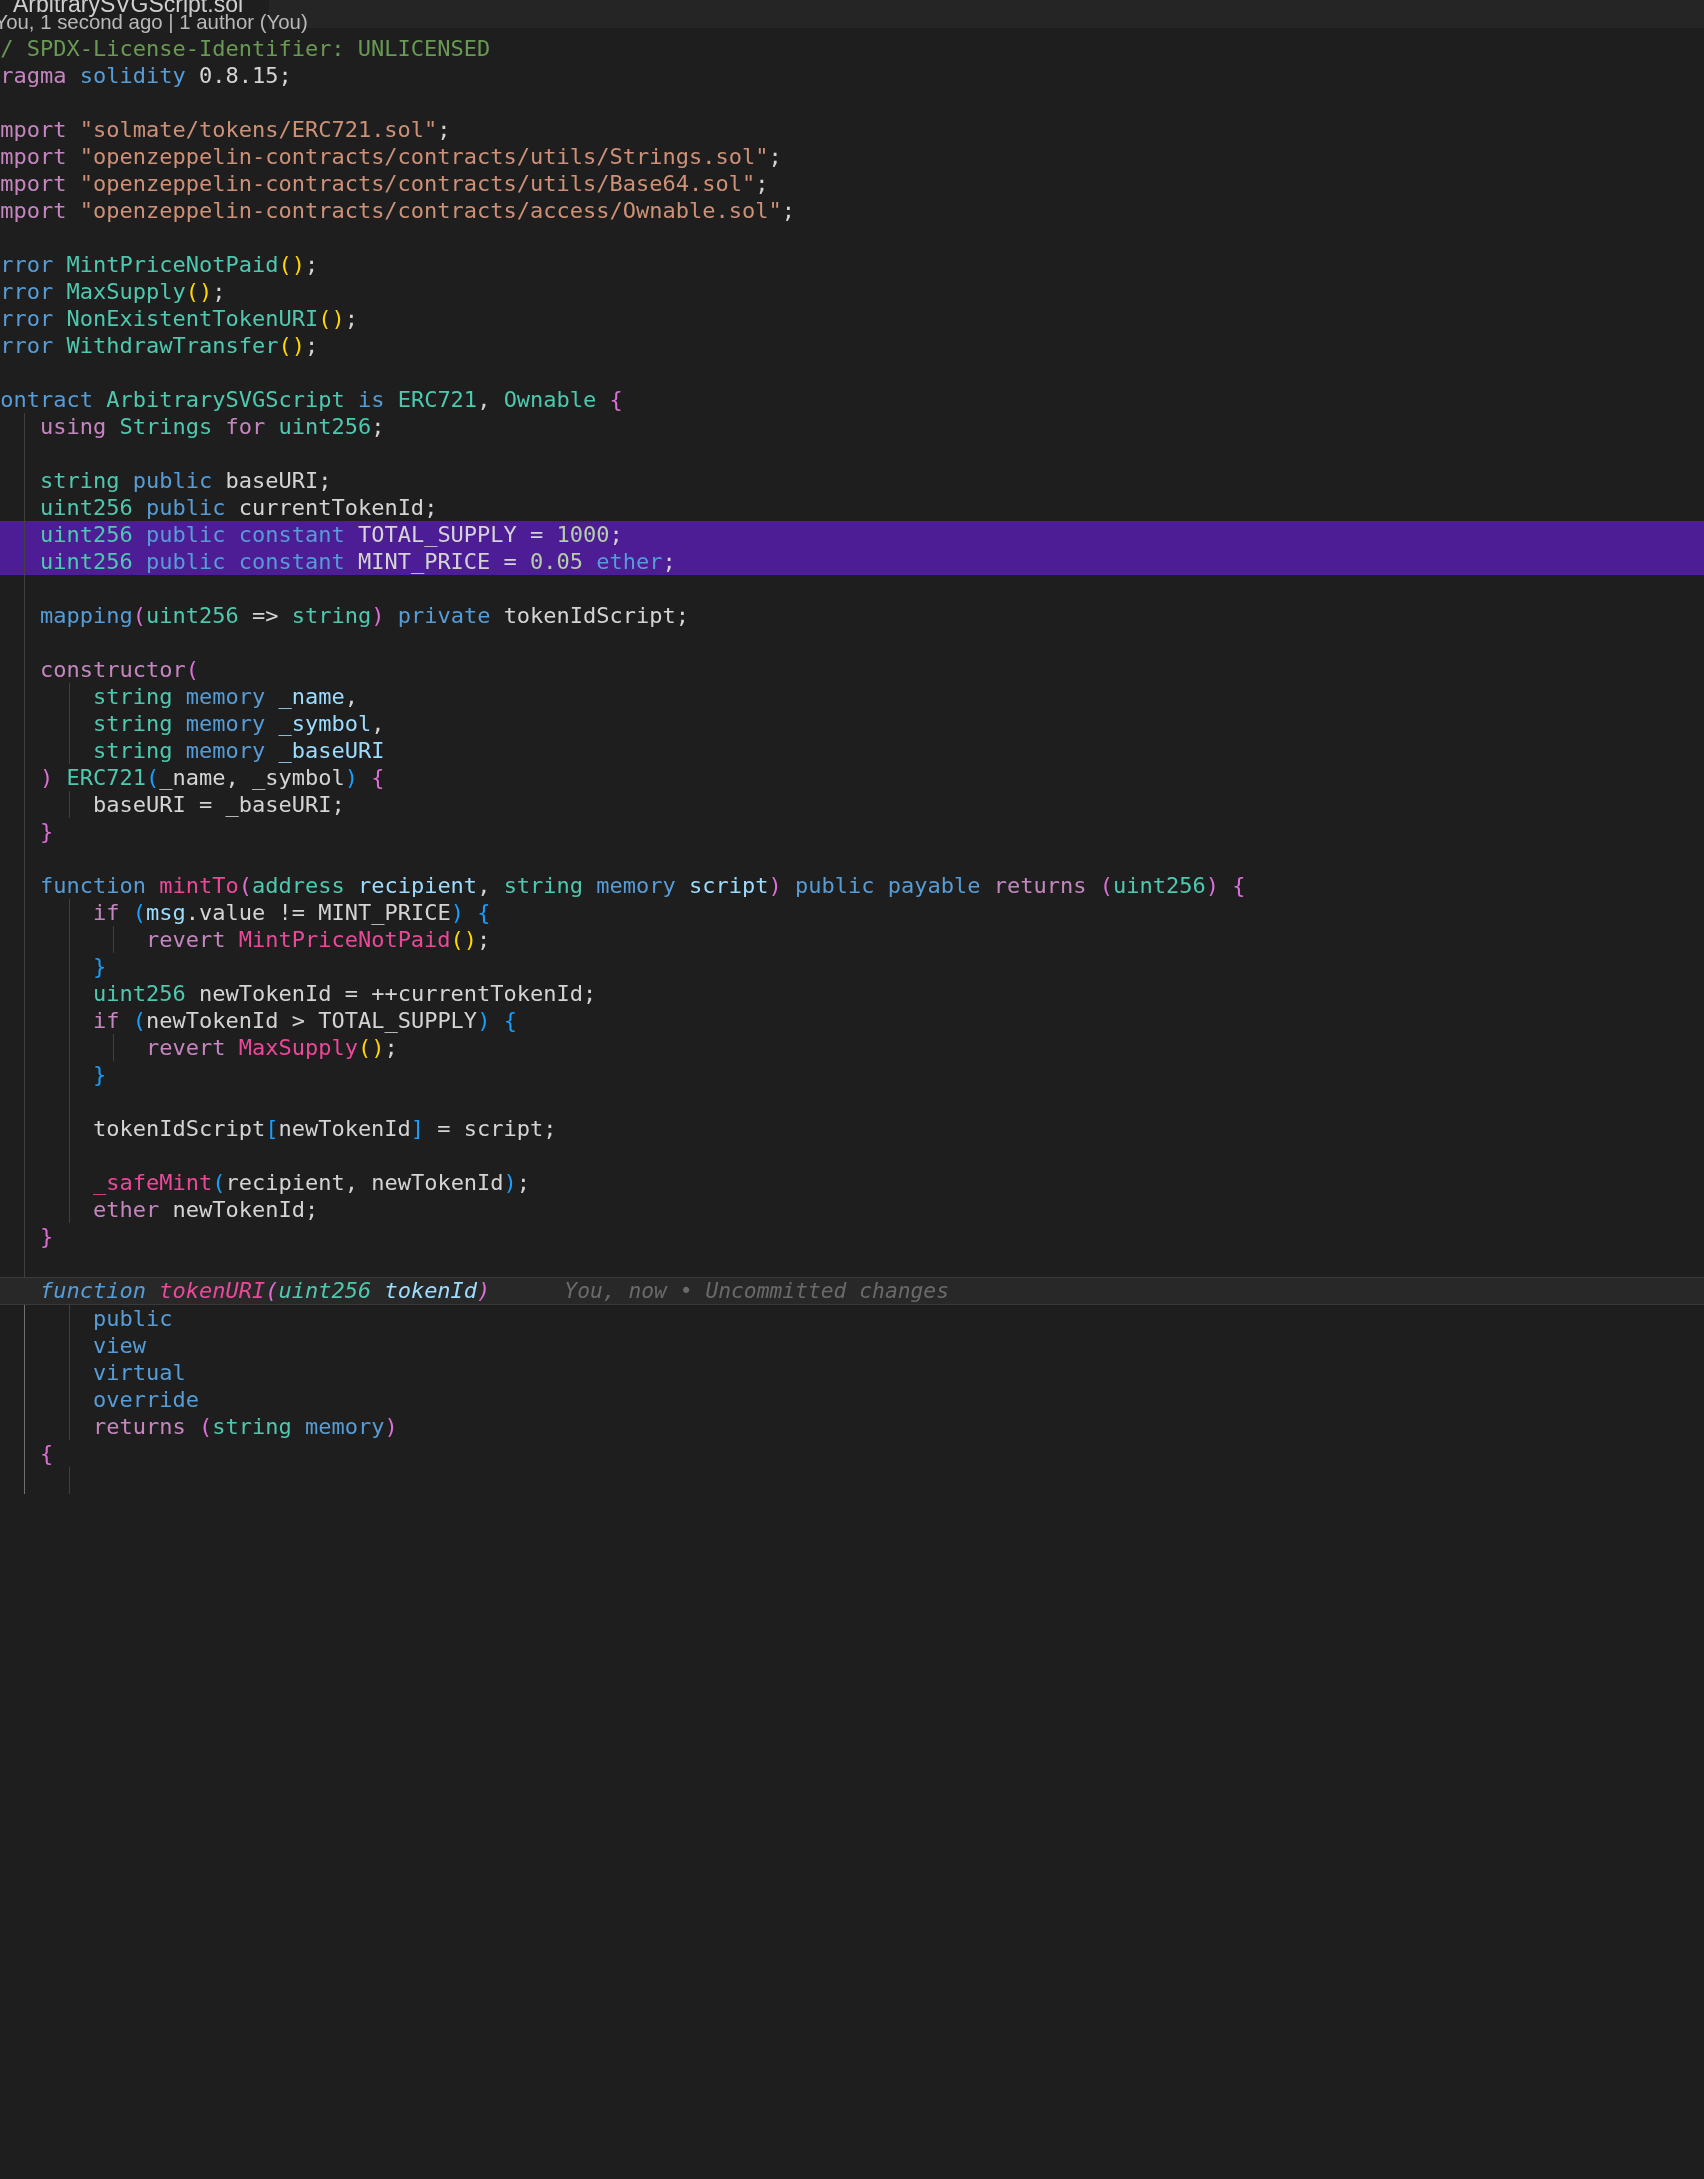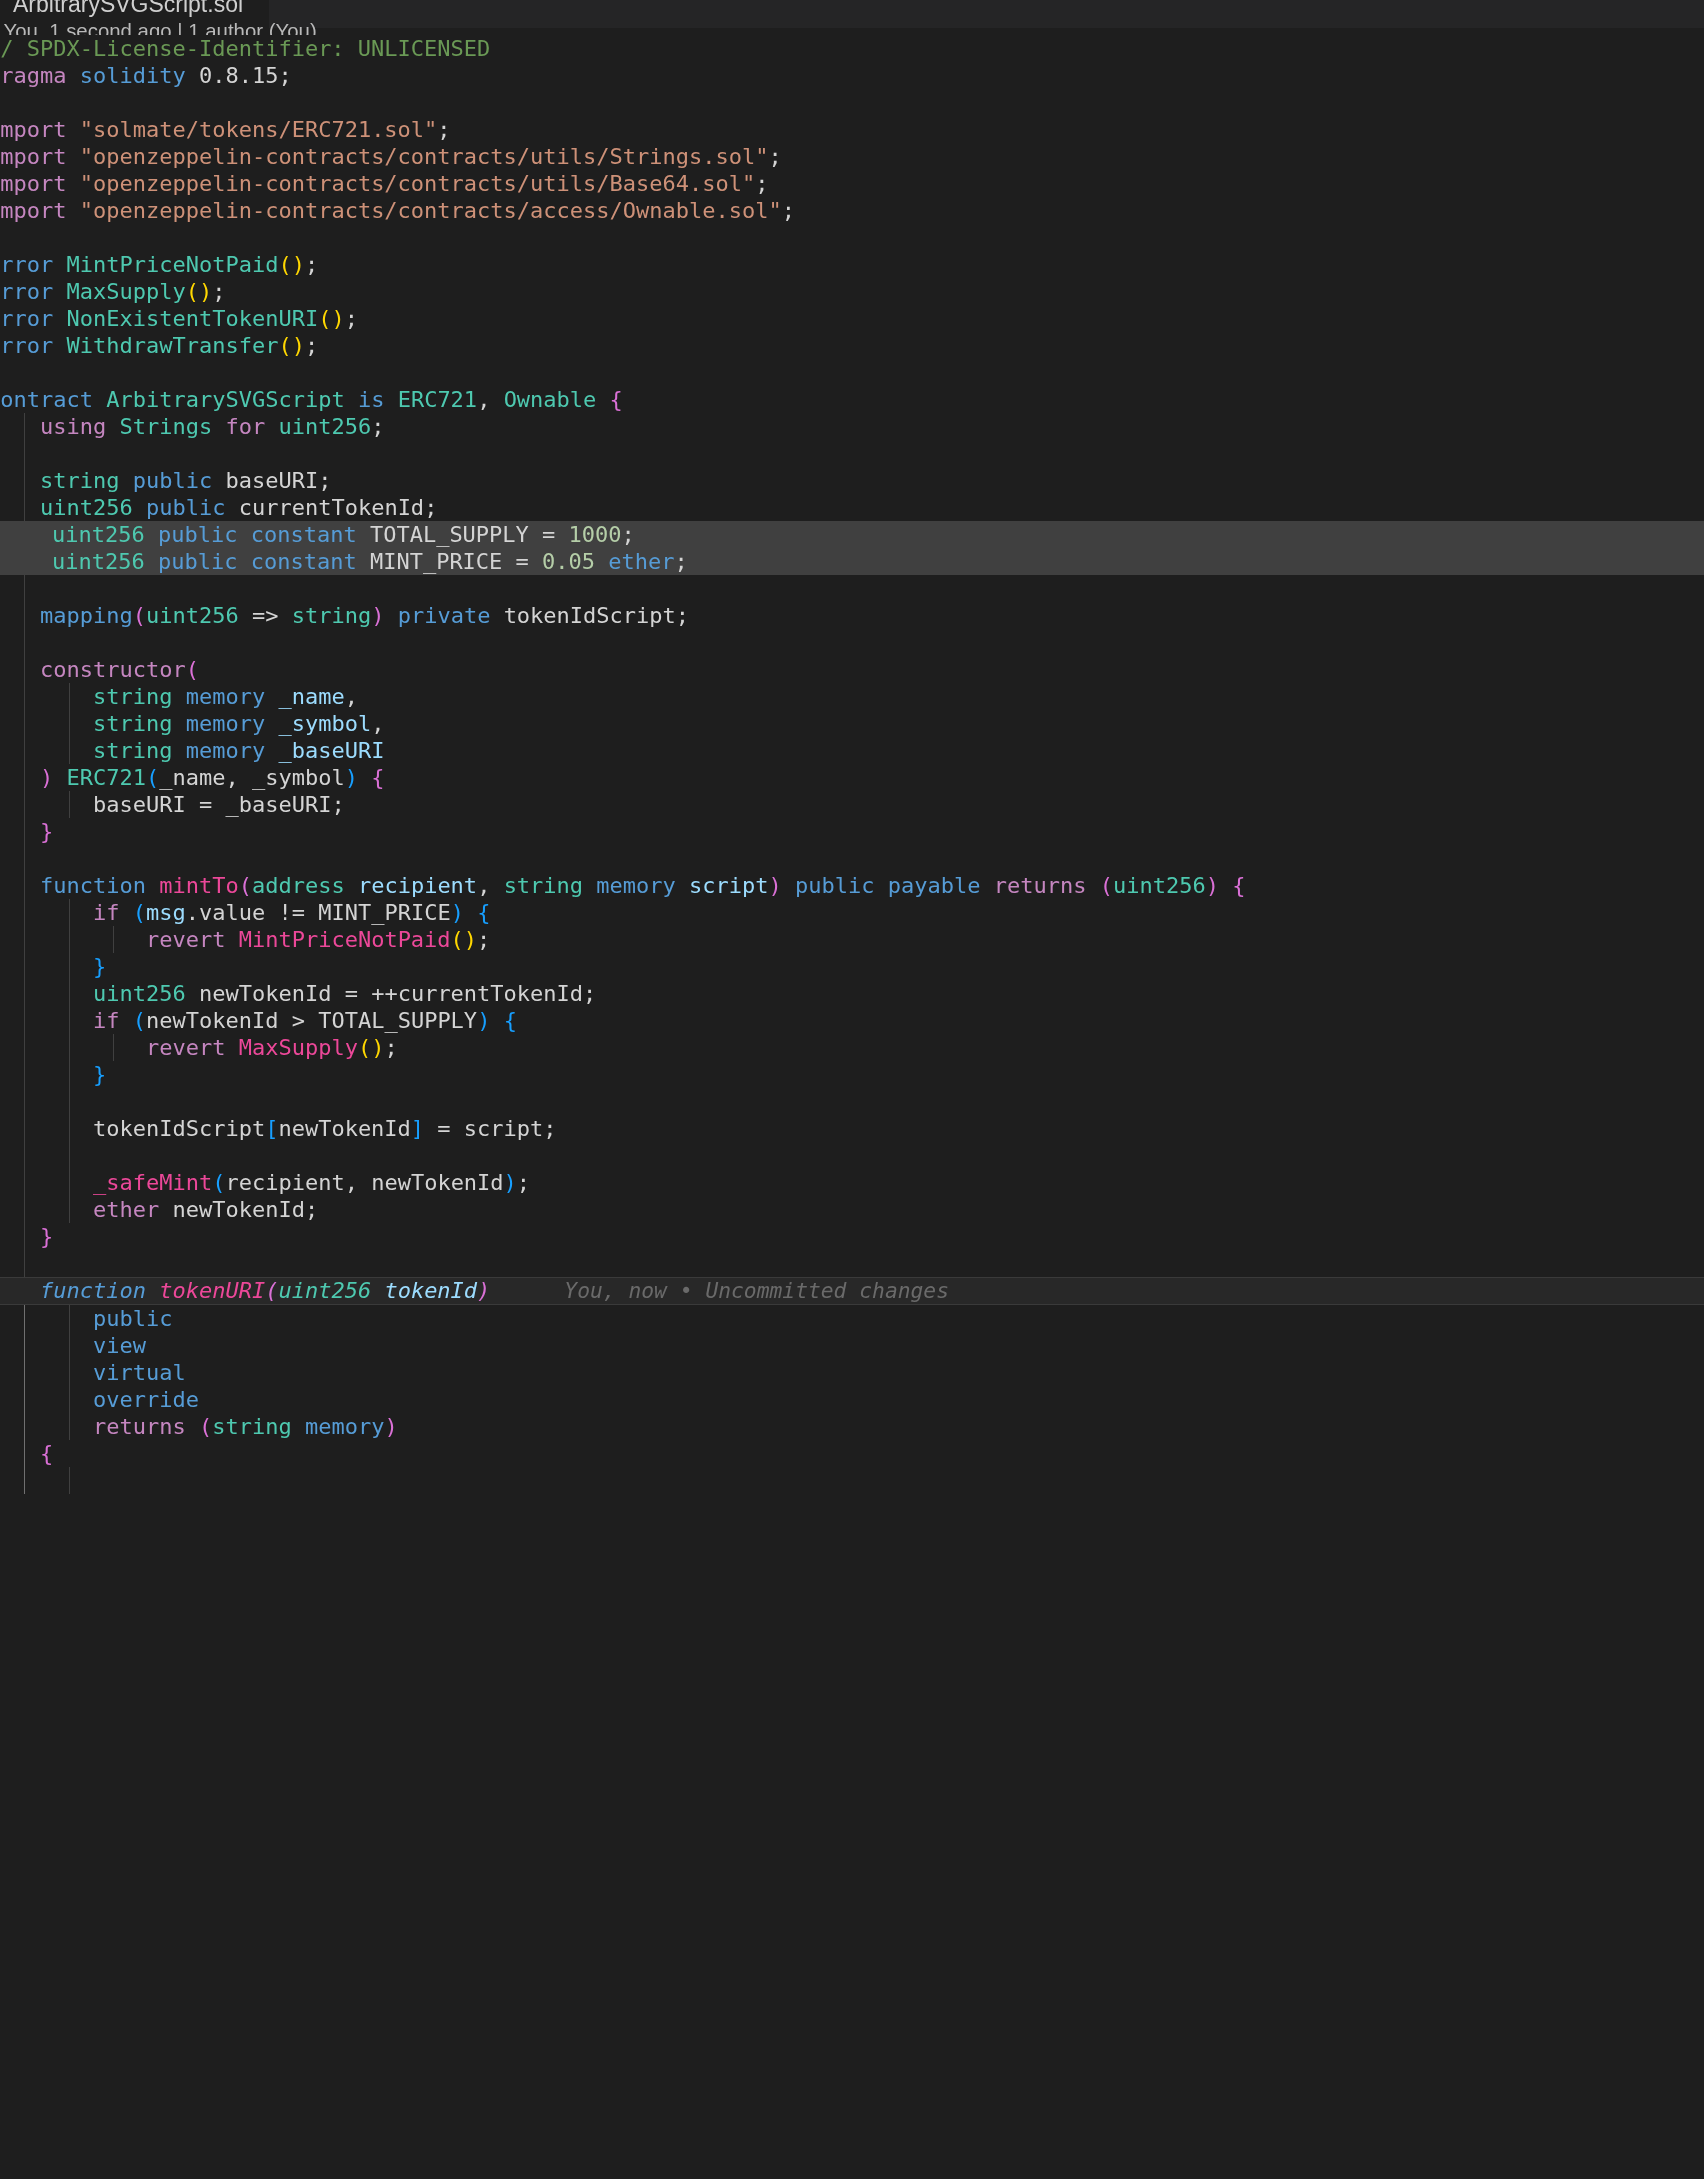--- a/index.html
+++ b/index.html
@@ -40,22 +40,22 @@
     white-space: nowrap;
   }
 
   
   #blame-header {
     position: absolute;
     left: 0; top: 11px;
     width: 1557px;
     height: 32px;
     display: flex;
-    align-items: flex-end;
-    padding-left: 9px;
+    align-items: flex-start;
+    padding-left: 0px;
     box-sizing: border-box;
   }
   #blame-header .blame-text {
     font-family: "Liberation Sans", sans-serif;
     font-size: 20.4px;
     color: #b9b9b9;
     white-space: nowrap;
     margin-left: -5.6px;
   }
 
@@ -91,21 +91,21 @@
   .line.current {
     background: #282828;
     border-top: 0.9px solid #3a3a3a;
     border-bottom: 0.9px solid #3a3a3a;
     height: 28px;
     line-height: 26px;
     font-style: italic;
   }
 
   
-  .line.band { background: #404040; padding-left: 12px; }
+  .line.band { background: #4c1d95; }
 
   
   .blame-inline {
     color: #6a6a6a;
     font-size: 21.3px;
     padding-left: 74px;
   }
 
   
   .guide {

